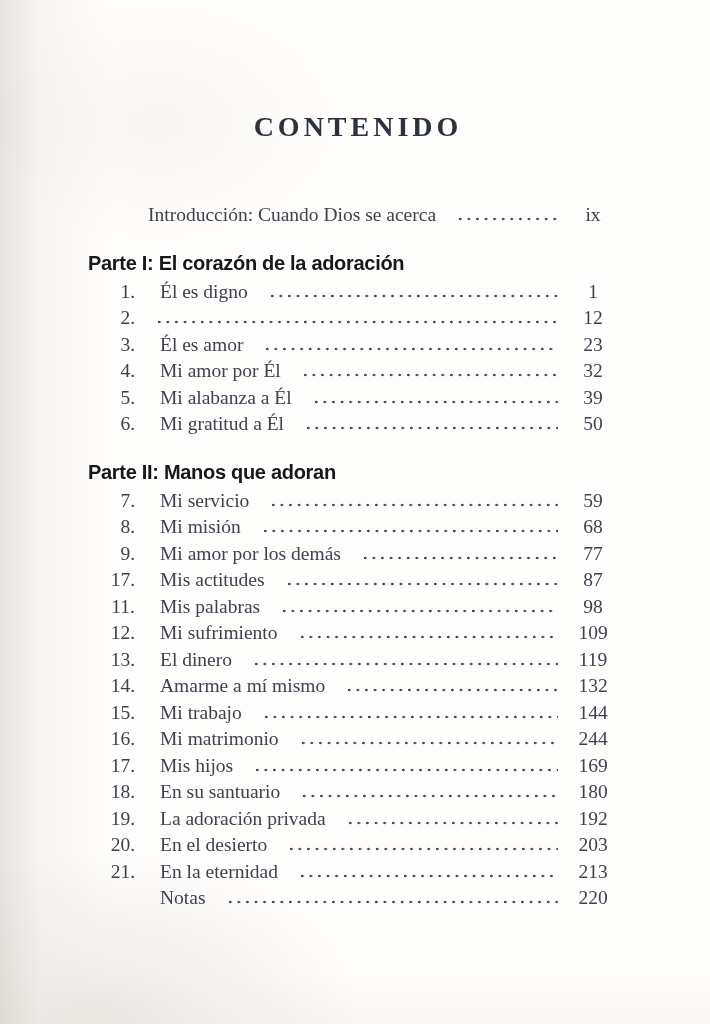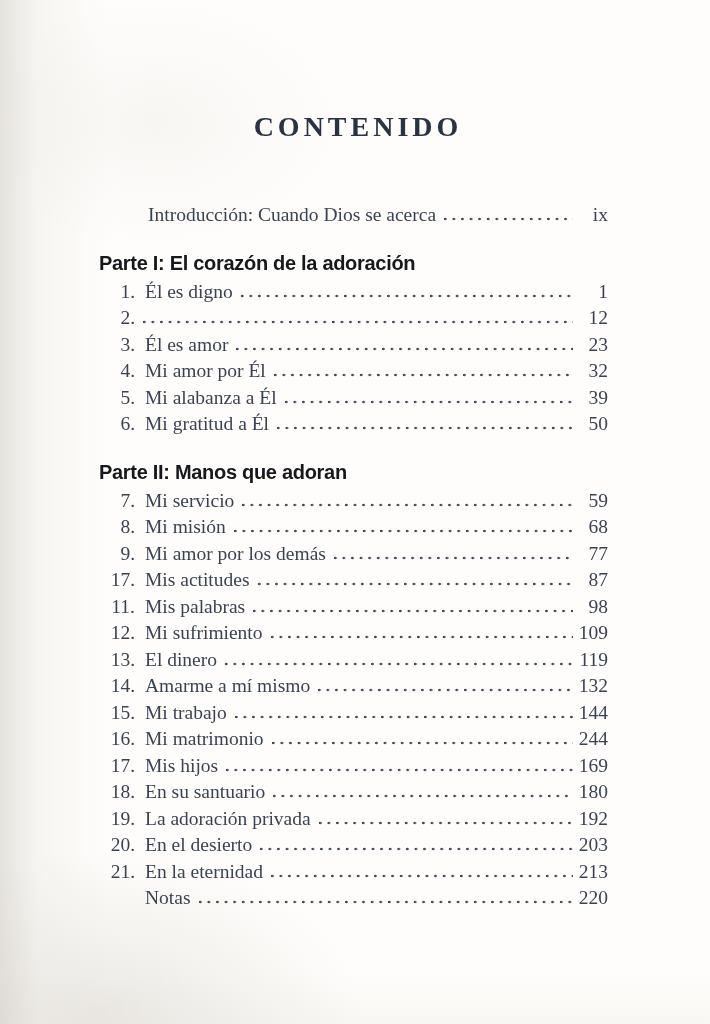--- a/index.html
+++ b/index.html
@@ -44,20 +44,21 @@
   .toc {
     margin-top: 58px;
     font-size: 19.5px;
     color: #3c4350;
   }
   .row {
     display: flex;
     align-items: baseline;
     line-height: 26.5px;
     white-space: nowrap;
+    gap: 15px;
   }
   .row .num {
     width: 47px;
     text-align: right;
     flex: 0 0 47px;
   }
   .row .t {
     margin-left: 10px;
   }
   .row.intro .t {
@@ -68,30 +69,30 @@
     height: 4px;
     margin: 0 5px 0 7px;
     background-image: radial-gradient(circle at 2px 2px, #434a56 1.35px, rgba(0,0,0,0) 1.6px);
     background-size: 8.6px 4px;
     background-repeat: repeat-x;
     background-position: left bottom;
   }
   .pg {
     flex: 0 0 auto;
     min-width: 30px;
-    text-align: right;
+    text-align: center;
   }
   h2.part-heading {
     font-family: "Liberation Sans", sans-serif;
     font-size: 20px;
     line-height: 26px;
     font-weight: 700;
     letter-spacing: -0.3px;
     color: #17181c;
-    margin: 21px 0 3px 11px;
+    margin: 21px 0 3px 0;
   }
 </style>
 </head>
 <body>
 
 <div class="shading"></div>
 
 <div class="page">
   <h1 class="book-title">CONTENIDO</h1>
 

